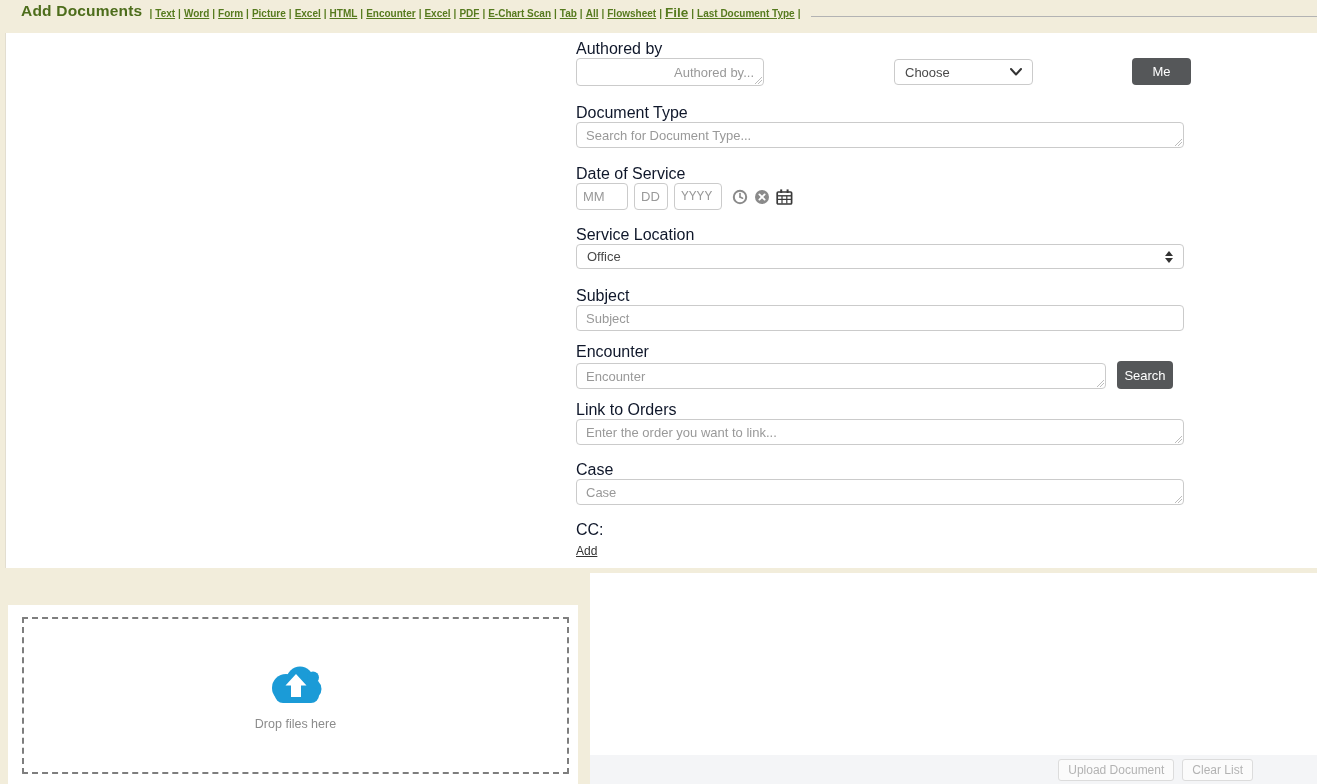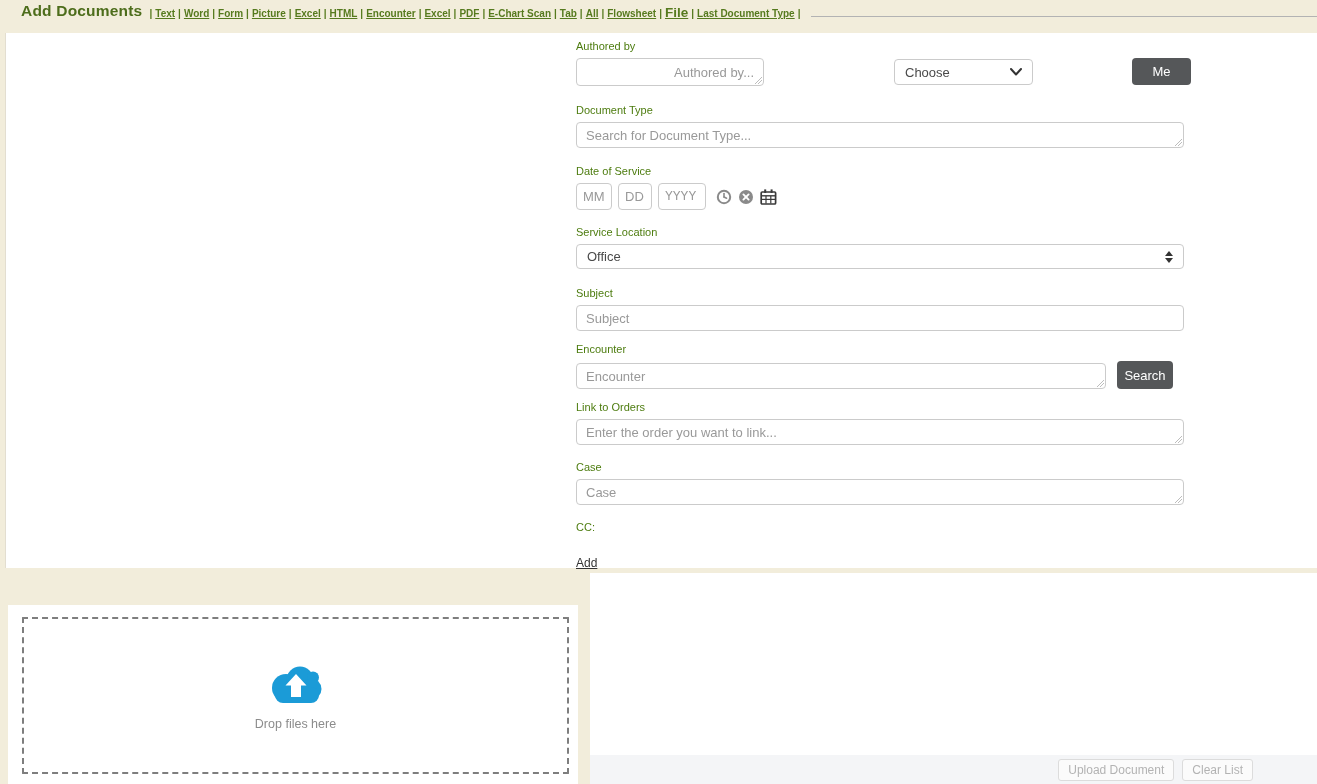--- a/index.html
+++ b/index.html
@@ -28,21 +28,21 @@
   .tab-link.active { font-size: 13.5px; }
   .header-rule { flex: 1; height: 1px; background: #b3b3b3; align-self: center; margin: 8px 4px 0 8px; }
 
   
   .top-panel {
     position: absolute; left: 5px; top: 33px; width: 1312px; height: 535px;
     background: #ffffff; border-left: 1px solid #e3ded0;
   }
   .form-col { position: absolute; left: 570px; top: 0; width: 608px; }
   .fgroup { position: absolute; left: 0; width: 608px; }
-  .flabel { font-size: 11px; color: #4d7c0f; display: block; height: 15px; }
+  .flabel { font-size: 16px; color: #0f172a; display: block; height: 15px; }
   .frow { position: relative; margin-top: 3px; }
 
   .tinput, .tarea {
     border: 1px solid #cbcbcb; border-radius: 4px; background: #fff;
     font-family: "Liberation Sans", "DejaVu Sans", sans-serif;
     font-size: 13px; color: #444; padding: 4px 9px; outline: none; display: block;
   }
   .tinput::placeholder, .tarea::placeholder { color: #999; opacity: 1; }
   .grip {
     position: absolute; right: 2px; bottom: 2px; width: 8px; height: 8px;
@@ -65,21 +65,21 @@
   .updown .tri-up { width: 0; height: 0; border-left: 4px solid transparent; border-right: 4px solid transparent; border-bottom: 5px solid #333; }
   .updown .tri-down { width: 0; height: 0; border-left: 4px solid transparent; border-right: 4px solid transparent; border-top: 5px solid #333; }
 
   .date-input { width: 36px; text-align: left; padding: 4px 6px; }
   .dos-row { display: flex; align-items: center; }
   .dos-row > * { margin-right: 6px; }
   .dos-icons { display: flex; align-items: center; margin-left: 4px; }
   .dos-icons > span { margin-right: 6px; display: inline-flex; cursor: pointer; }
 
   .cc-add {
-    display: inline-block; margin-top: 20px; font-size: 12px; color: #333;
+    display: inline-block; margin-top: 8px; font-size: 12px; color: #333;
     text-decoration: underline; cursor: pointer;
   }
 
   
   .bottom-left {
     position: absolute; left: 8px; top: 573px; width: 570px; height: 211px;
     background: #fff;
     margin-top: 32px;
   }
   .dropzone {
@@ -177,21 +177,21 @@
       <span class="flabel">Document Type</span>
       <div class="frow" style="height:26px">
         <input class="tinput" style="width: 608px; height: 26px;" placeholder="Search for Document Type...">
         <span class="grip"></span>
       </div>
     </div>
 
     <div class="fgroup" style="top:132px">
       <span class="flabel">Date of Service</span>
       <div class="frow dos-row" style="height:27px">
-        <input class="tinput date-input" style="width: 36px; height: 27px;" placeholder="MM">
+        <input class="tinput date-input" style="width: 52px; height: 27px;" placeholder="MM">
         <input class="tinput date-input" style="width: 34px; height: 27px;" placeholder="DD">
         <input class="tinput date-input" style="width: 48px; height: 27px; font-family: Liberation Mono, monospace;" placeholder="YYYY">
         <span class="dos-icons">
           <span>
             <svg width="16" height="16" viewBox="0 0 16 16">
               <circle cx="8" cy="8" r="6.2" fill="none" stroke="#8a8a8a" stroke-width="2"></circle>
               <line x1="8" y1="8" x2="8" y2="4.6" stroke="#8a8a8a" stroke-width="1.6" stroke-linecap="round"></line>
               <line x1="8" y1="8" x2="10.6" y2="9.2" stroke="#8a8a8a" stroke-width="1.6" stroke-linecap="round"></line>
             </svg>
           </span>

